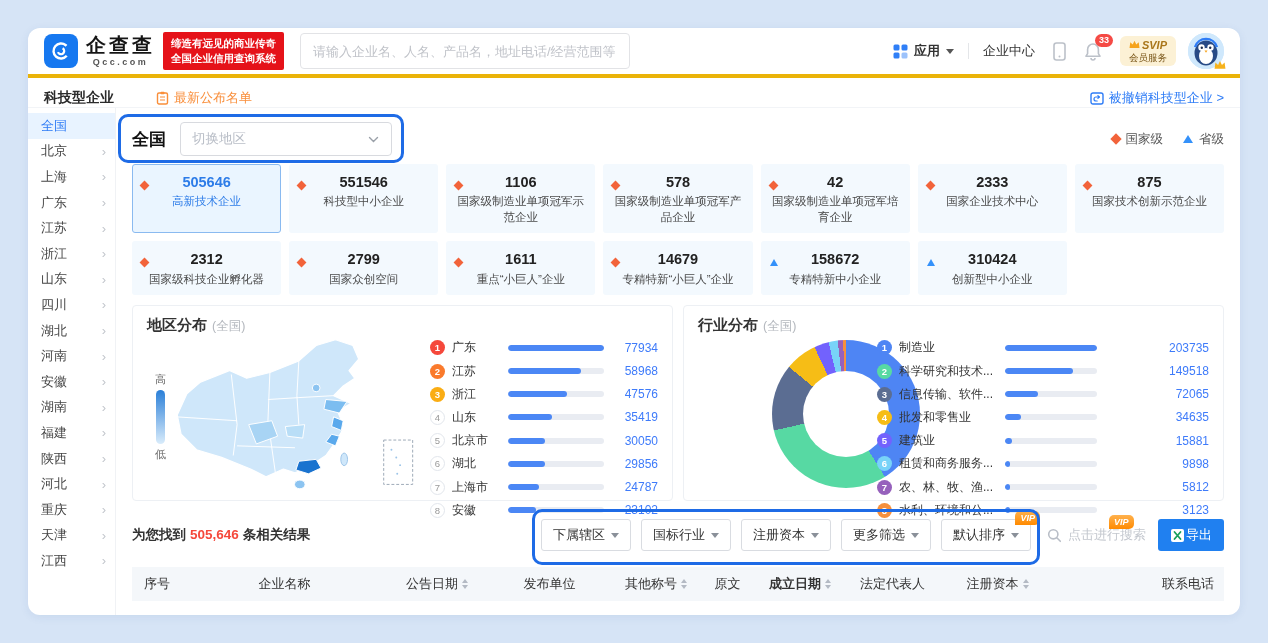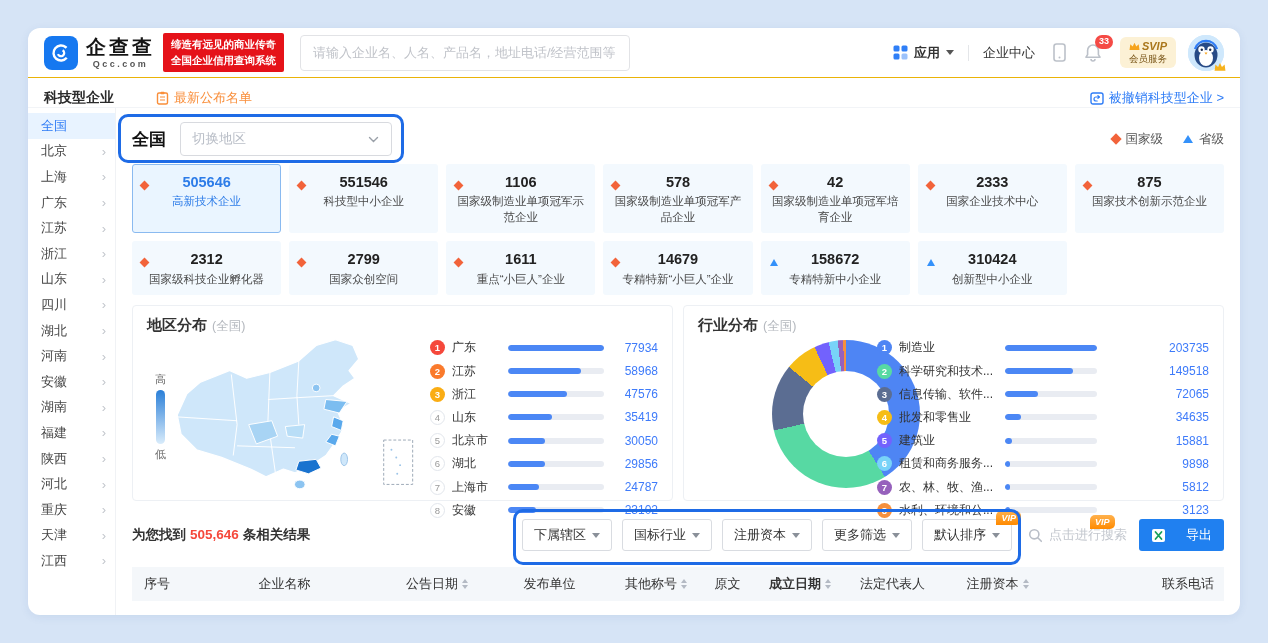--- a/index.html
+++ b/index.html
@@ -1,20 +1,20 @@
 <!DOCTYPE html>
 <html><head>
 <meta charset="utf-8">
 <style>
   * { margin:0; padding:0; box-sizing:border-box; }
   html,body { width:1268px; height:643px; background:#d6e4f6; font-family:"Liberation Sans","DejaVu Sans",sans-serif; overflow:hidden; }
   .card { position:absolute; inset:28px; background:#fff; border-radius:12px; overflow:hidden; box-shadow:0 2px 10px rgba(40,80,140,.08); }
 
   
-  .hdr { height:50px; display:flex; align-items:center; padding:0 16px; border-bottom:1px solid #eab308; }
+  .hdr { height:50px; display:flex; align-items:center; padding:0 16px; border-bottom:4px solid #eab308; }
   .logo-icon { width:34px; height:34px; border-radius:8px; background:#1678f0; display:flex; align-items:center; justify-content:center; flex:none; }
   .brand { margin-left:8px; display:flex; flex-direction:column; align-items:center; }
   .brand-cn { font-size:20px; font-weight:800; color:#151515; letter-spacing:3px; line-height:1; }
   .brand-en { font-size:9px; color:#555; letter-spacing:2.5px; margin-top:2px; font-weight:700; }
   .slogan { margin-left:8px; background:#e51219; color:#fff; font-size:10.5px; font-weight:700; padding:4px 8px; border-radius:2px; line-height:1.45; white-space:nowrap; }
   .search-box { margin-left:16px; width:330px; height:36px; border:1px solid #e2e3e6; border-radius:4px; font-size:13px; color:#333; padding:0 12px; outline:none; }
   .search-box::placeholder { color:#c0c3c9; }
   .hdr-sp { flex:1; }
   .apps-btn { display:flex; align-items:center; gap:6px; cursor:pointer; }
   .apps-label { font-size:13px; font-weight:700; color:#333; }
@@ -92,21 +92,21 @@
   .res-text { font-size:13.5px; color:#333; font-weight:700; }
   .res-count { color:#f5483b; font-weight:800; margin:0 4px; }
   .filters { margin-left:auto; display:flex; gap:10px; position:relative; }
   .filter-btn { height:32px; padding:0 11px; border:1px solid #d9dce1; border-radius:3px; background:#fff; display:flex; align-items:center; gap:6px; font-size:13px; color:#333; cursor:pointer; position:relative; }
   .f-caret { width:0; height:0; border-left:4px solid transparent; border-right:4px solid transparent; border-top:5px solid #8a9099; }
   .vip-tag { position:absolute; background:linear-gradient(#ffb14d,#ff8a00); color:#fff; font-size:9px; font-style:italic; font-weight:800; padding:1.5px 5px; border-radius:5px 5px 5px 0; line-height:1.2; }
   .filter-btn .vip-tag { top:-9px; right:-10px; }
   .vip-search { margin-left:16px; display:flex; align-items:center; gap:6px; position:relative; cursor:pointer; }
   .vip-search .ph { font-size:13px; color:#c3c7ce; }
   .vip-search .vip-tag { top:-11px; left:62px; }
-  .export-btn { margin-left:12px; height:32px; background:#2080f0; border-radius:3px; color:#fff; font-size:13px; display:flex; align-items:center; gap:20px; padding:7px 12px; cursor:pointer; }
+  .export-btn { margin-left:12px; height:32px; background:#2080f0; border-radius:3px; color:#fff; font-size:13px; display:flex; align-items:center; gap:1px; padding:7px 12px; cursor:pointer; }
 
   
   .table { margin-top:12px; }
   .thead { display:flex; align-items:center; height:34px; background:#f4f7fa; }
   .th { display:flex; align-items:center; justify-content:center; font-size:13px; color:#333; flex:none; }
   .th.last { flex:1; justify-content:flex-end; padding-right:10px; }
   .sorter { display:inline-flex; flex-direction:column; gap:2px; margin-left:4px; }
   .sorter i { display:block; width:0; height:0; border-left:3.5px solid transparent; border-right:3.5px solid transparent; }
   .sorter .up { border-bottom:4px solid #b4bac4; }
   .sorter .dn { border-top:4px solid #b4bac4; }

